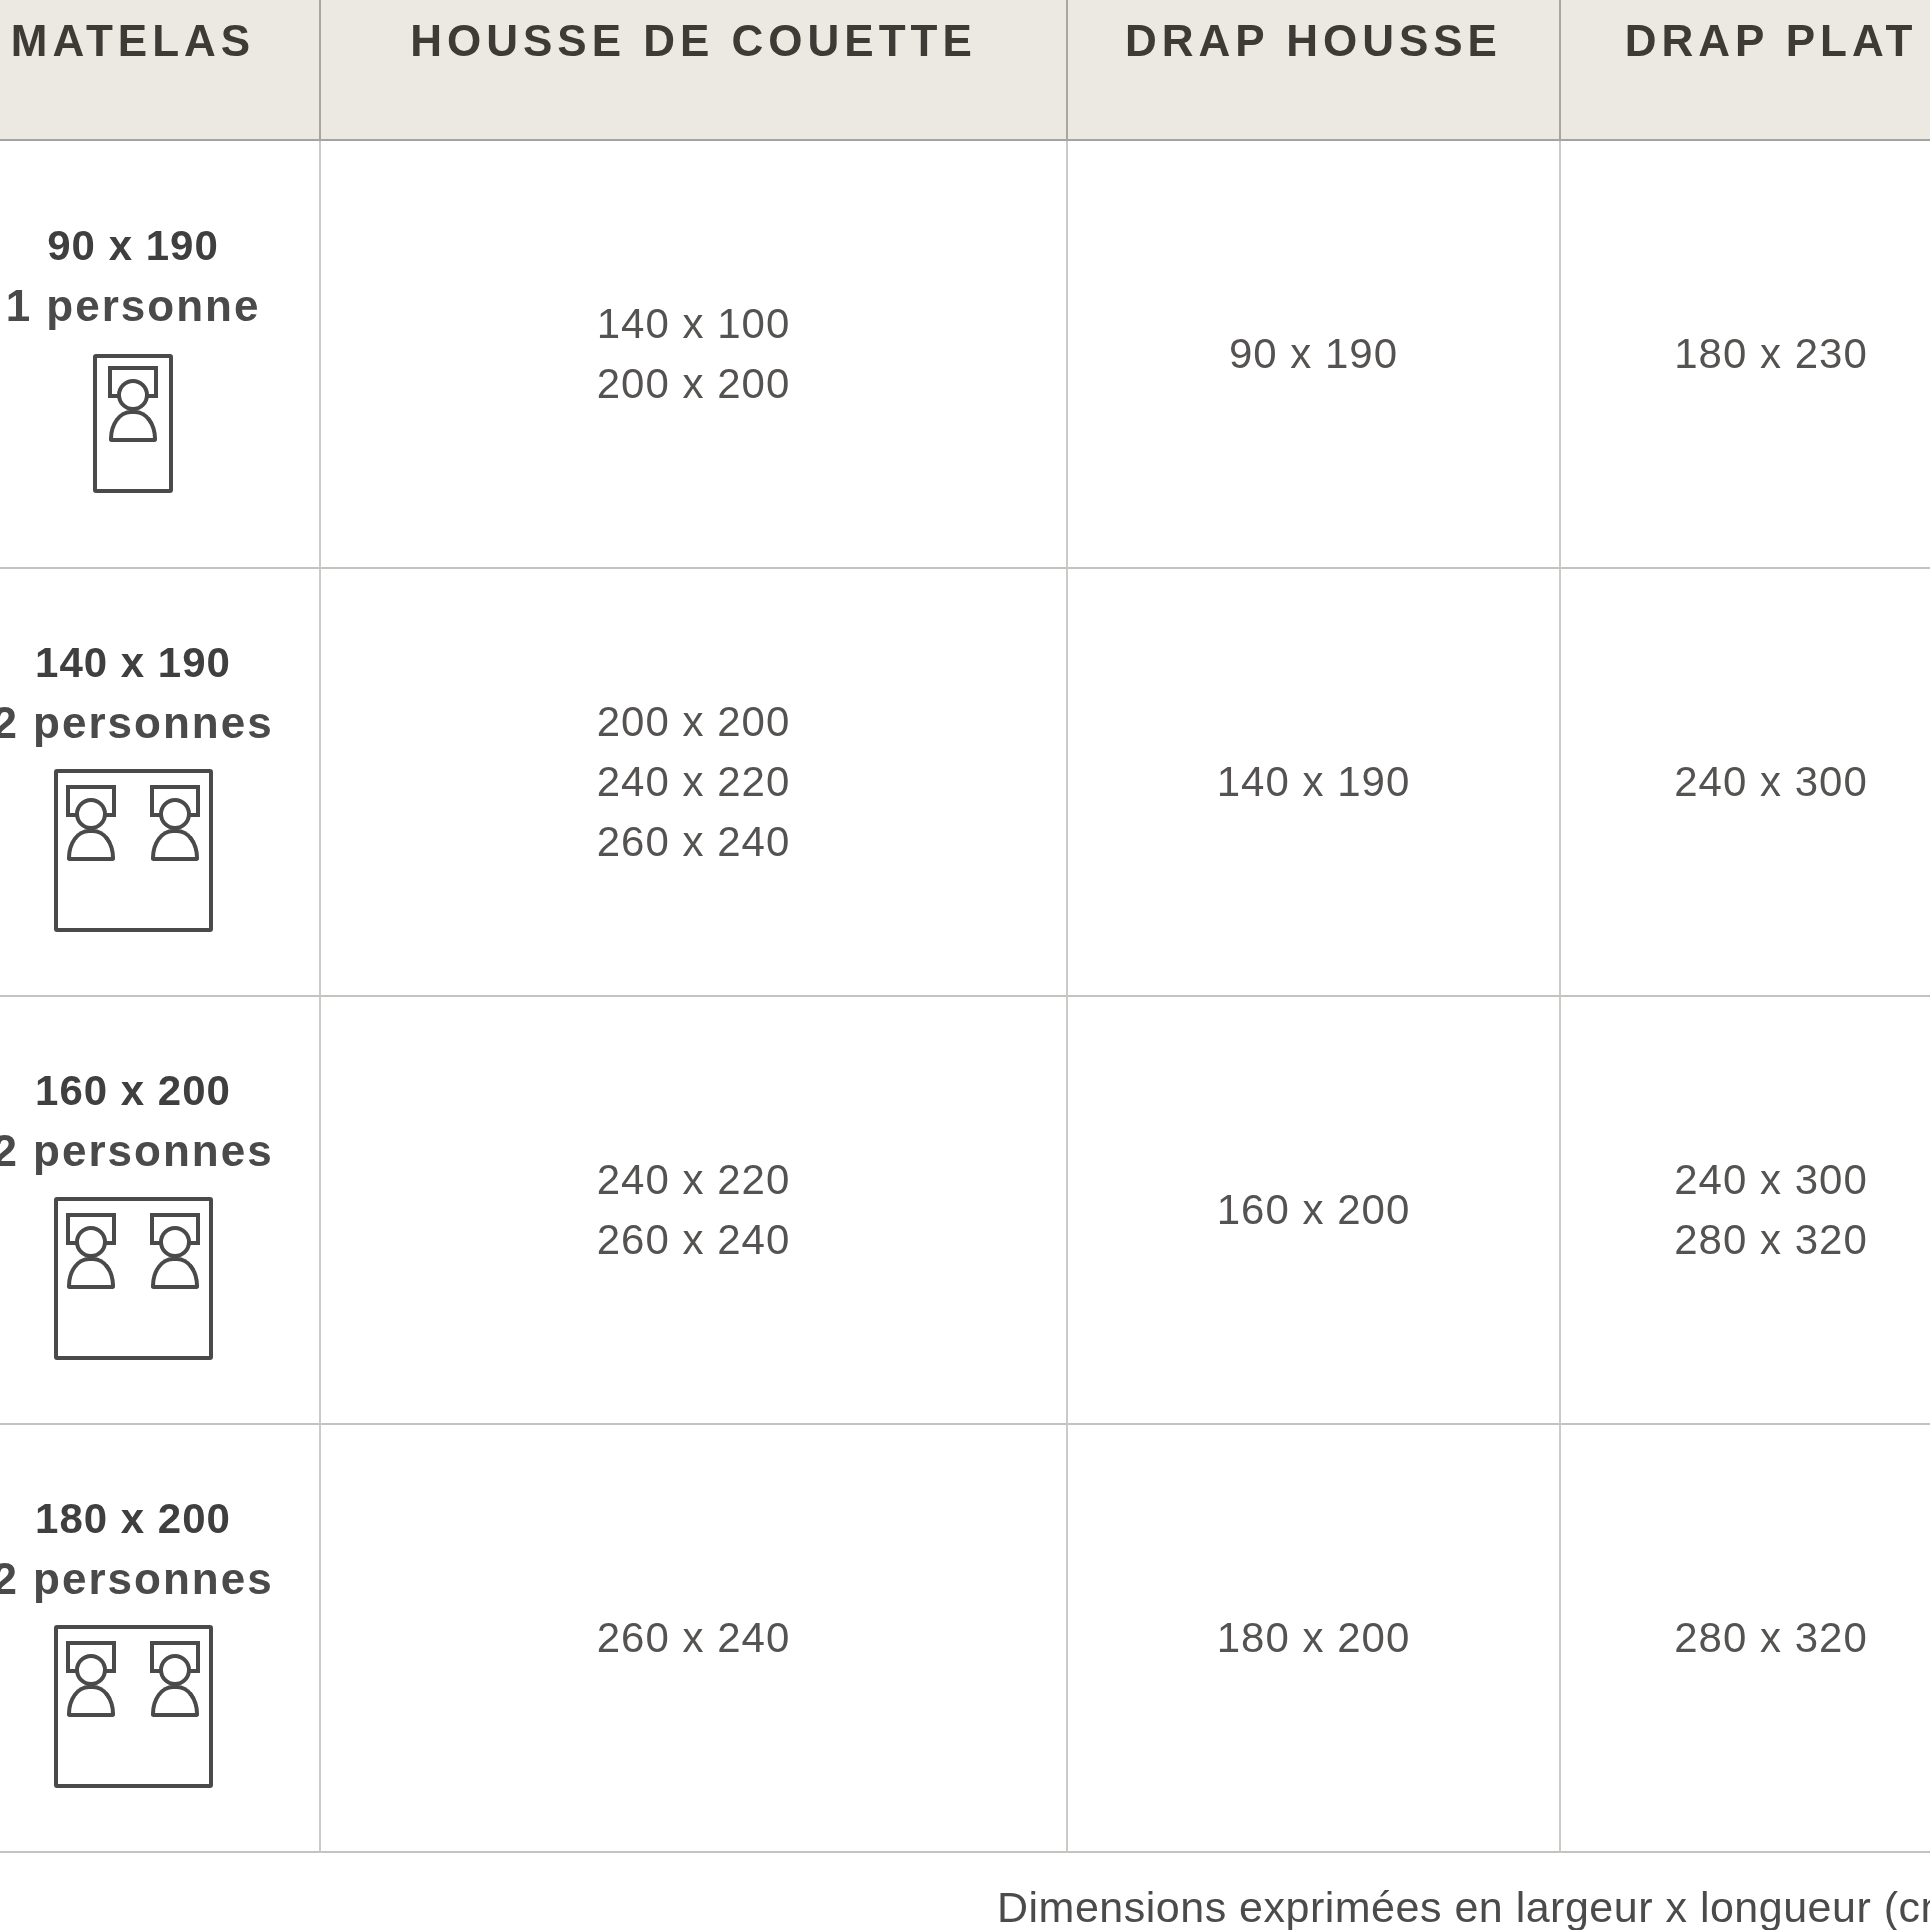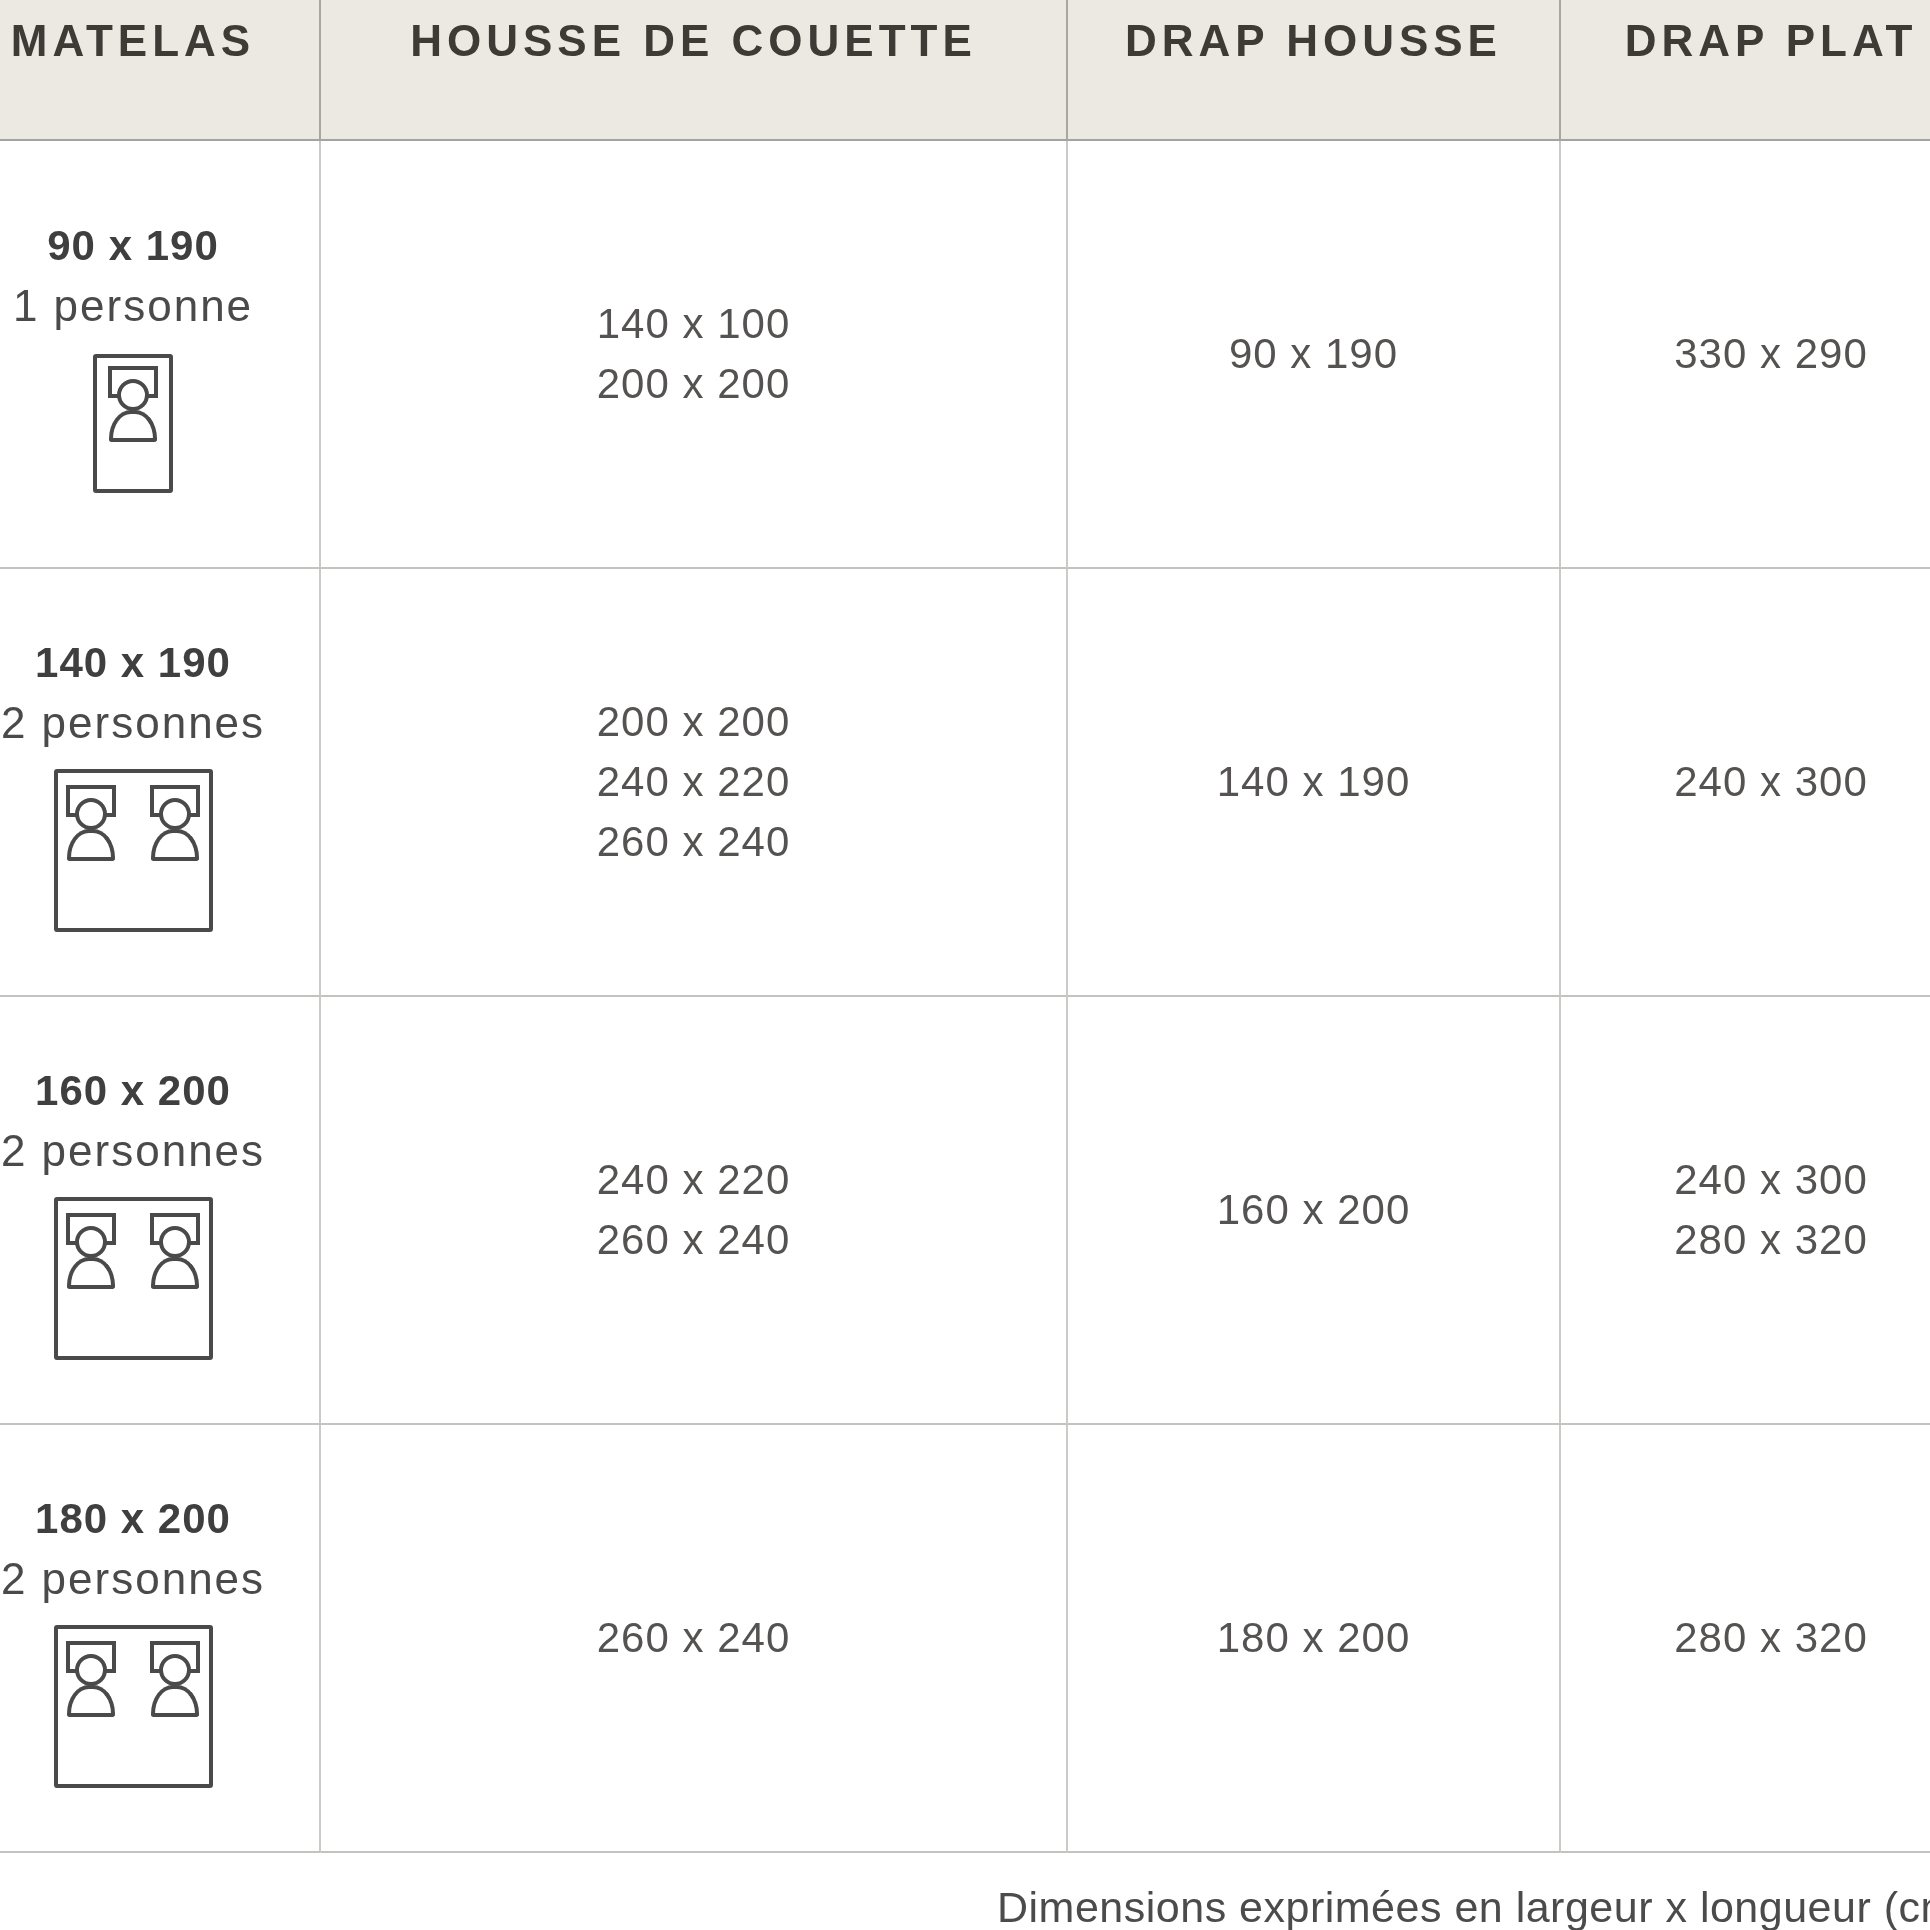--- a/index.html
+++ b/index.html
@@ -51,21 +51,21 @@
   .mattress-size {
     font-size: 42px;
     font-weight: 700;
     color: #3F3F3F;
     line-height: 60px;
     letter-spacing: 1px;
     white-space: nowrap;
   }
   .capacity {
     font-size: 44px;
-    font-weight: 400;
+    font-weight: 700;
     color: #4A4A4A;
     line-height: 60px;
     letter-spacing: 2px;
     white-space: nowrap;
   }
   .value {
     font-size: 42px;
     font-weight: 400;
     color: #555351;
     line-height: 60px;
@@ -153,21 +153,21 @@
     </div>
   </div>
   <div class="td">
     <div class="value">140 x 100</div>
     <div class="value">200 x 200</div>
   </div>
   <div class="td">
     <div class="value">90 x 190</div>
   </div>
   <div class="td last">
-    <div class="value">330 x 290</div>
+    <div class="value">180 x 230</div>
   </div>
 
   <div class="td">
     <div class="mattress-size">140 x 190</div>
     <div class="capacity">2 personnes</div>
     <div class="bed bed-double">
       <div class="person">
         <div class="pillow"></div>
         <div class="head"></div>
         <div class="shoulders"></div>

